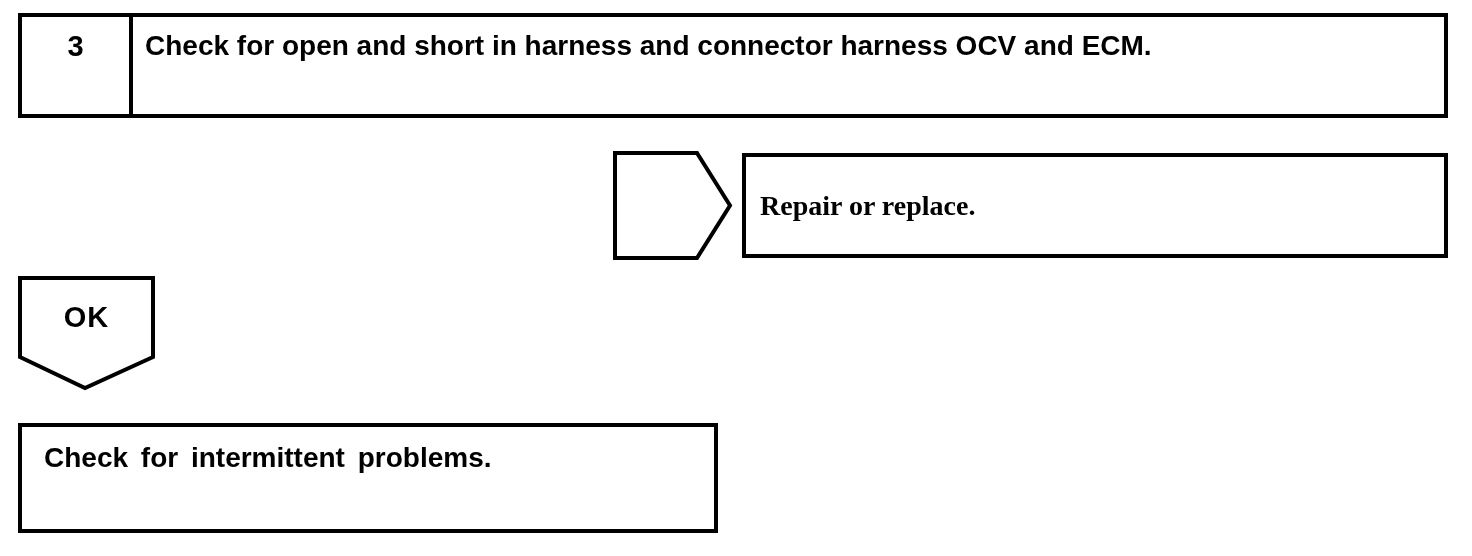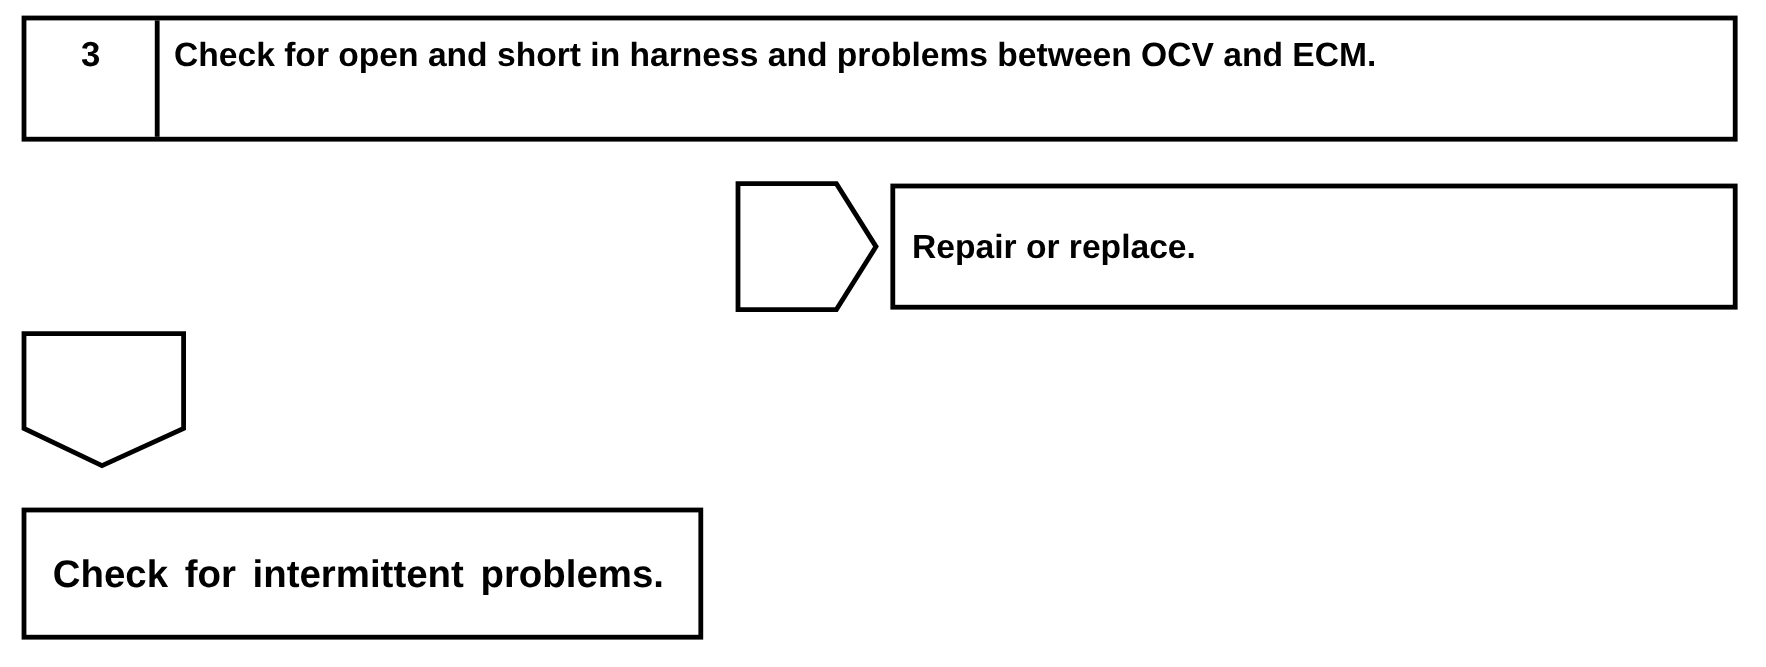--- a/index.html
+++ b/index.html
@@ -100,62 +100,64 @@
     width: 706px;
     height: 105px;
     border: 4px solid var(--line);
     box-sizing: border-box;
     display: flex;
     align-items: center;
     padding-left: 14px;
     font-size: 28px;
     background: var(--bg);
     white-space: nowrap;
+    font-family: Liberation Serif, serif;
   }
 
   
   .bottom-box {
     position: absolute;
     left: 18px;
     top: 423px;
-    width: 568px;
+    width: 700px;
     height: 110px;
     border: 4px solid var(--line);
     box-sizing: border-box;
-    padding: 34px 0 0 22px;
-    font-size: 32px;
+    padding: 14px 0 0 22px;
+    font-size: 28px;
     line-height: 34px;
     word-spacing: 5px;
     background: var(--bg);
     white-space: nowrap;
   }
 </style>
 </head>
 <body>
 
 <div class="canvas">
 
   <div class="step-box">
     <div class="step-num-cell">
       <span>3</span>
     </div>
     <div class="step-text-cell">
-      <span>Check for open and short in harness and problems between OCV and ECM.</span>
+      <span>Check for open and short in harness and connector harness OCV and ECM.</span>
     </div>
   </div>
 
   <svg class="shape ng-shape" width="123" height="113" viewBox="0 0 123 113" aria-hidden="true">
     <polygon points="4,4 86,4 119,56.5 86,109 4,109"></polygon>
   </svg>
 
   <div class="repair-box">
     <span>Repair or replace.</span>
   </div>
 
   <svg class="shape ok-shape" width="141" height="120" viewBox="0 0 141 120" aria-hidden="true">
     <polygon points="4,4 137,4 137,83 69,114 4,83"></polygon>
   </svg>
+  <div class="ok-label">OK</div>
 
   <div class="bottom-box">
     <span>Check for intermittent problems.</span>
   </div>
 
 </div>
 
 </body></html>

